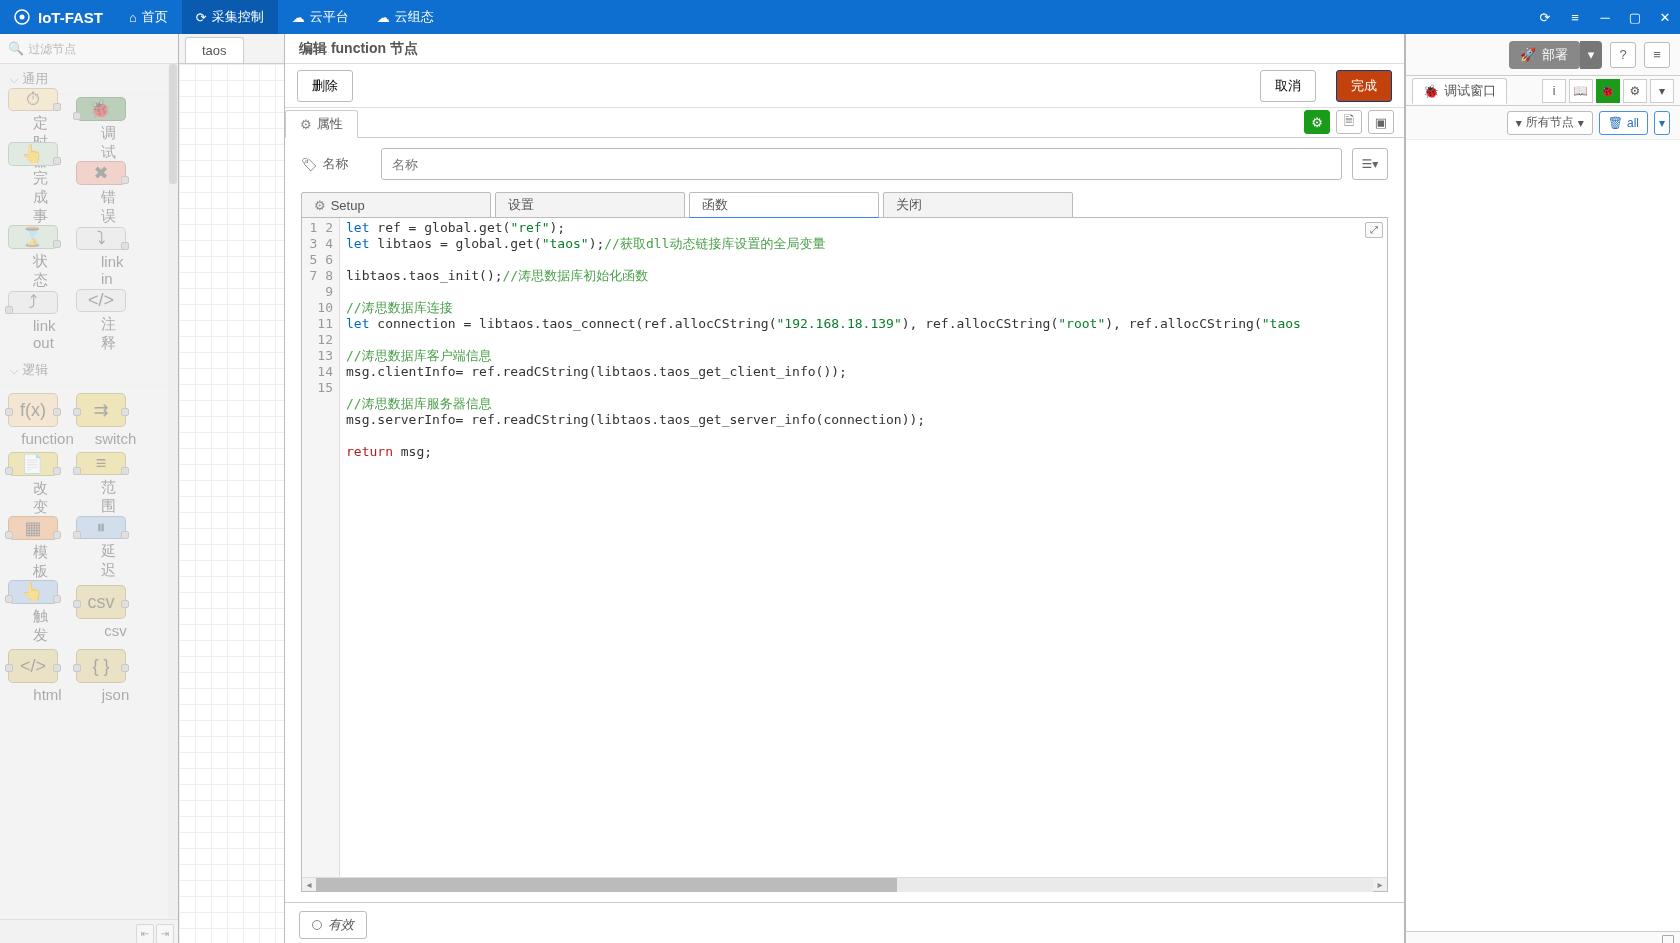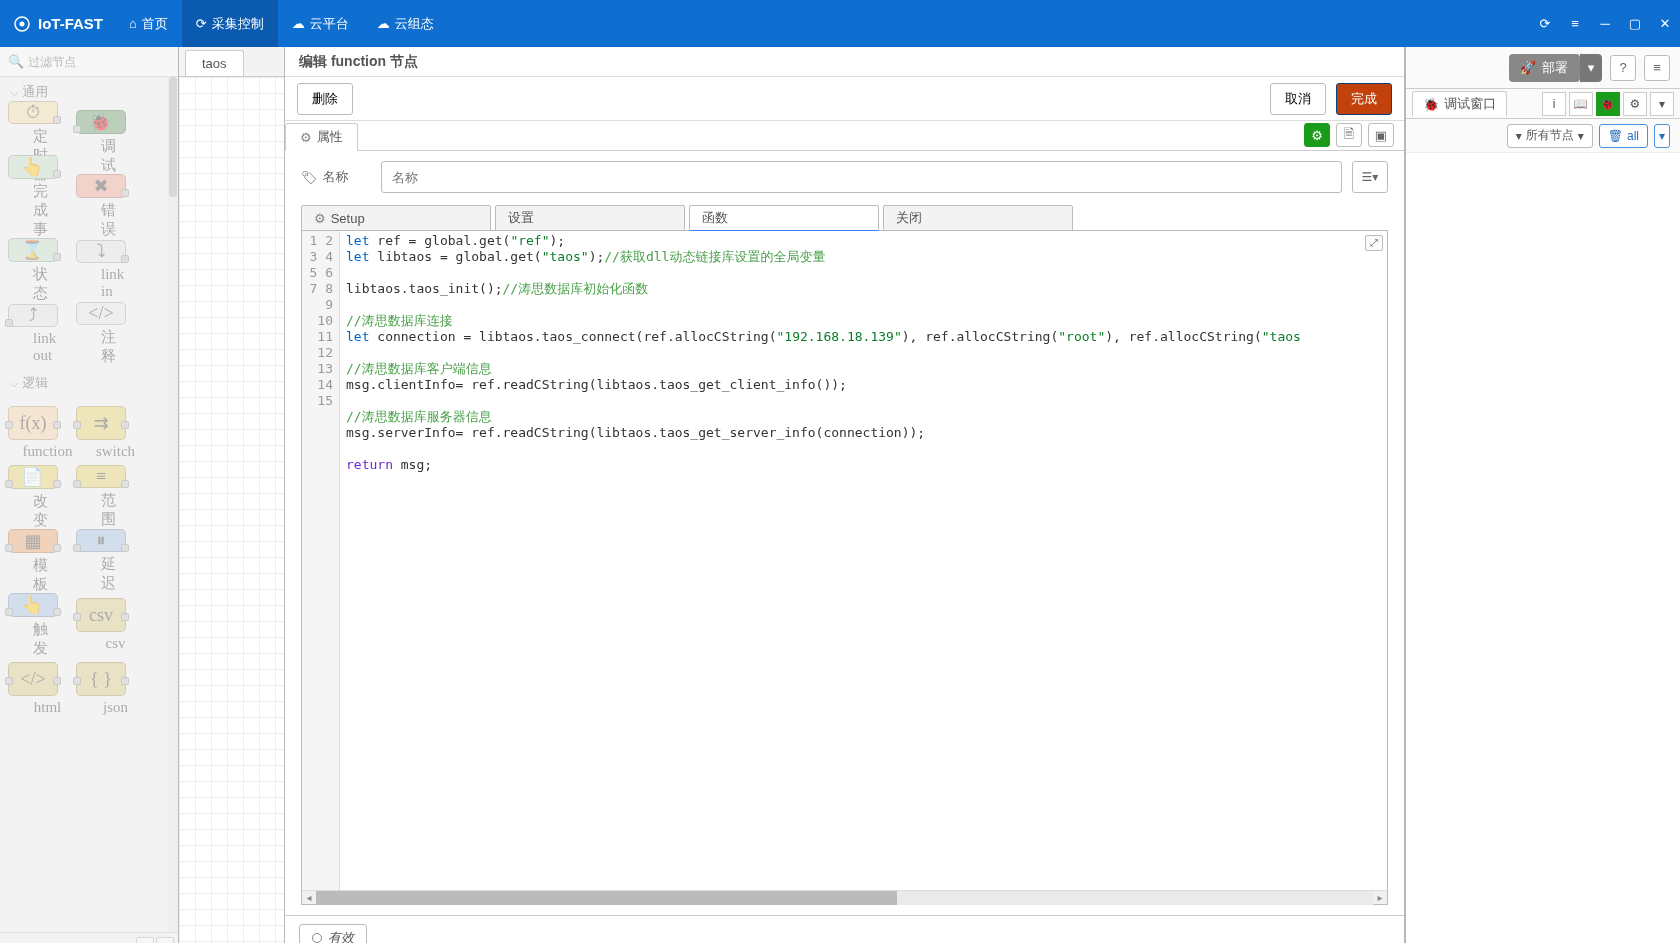--- a/index.html
+++ b/index.html
@@ -1,37 +1,37 @@
 <!DOCTYPE html>
 <html><head>
 <meta charset="utf-8">
 <style>
 * { box-sizing: border-box; margin: 0; padding: 0; }
 body { font-family: "Microsoft YaHei", Arial, sans-serif; font-size: 13px; color: #555; overflow: hidden; }
 
 
-.header { height: 47px; background: #0f6fd0; display: flex; align-items: center; color: #fff; }
+.header { height: 34px; background: #0f6fd0; display: flex; align-items: center; color: #fff; }
 .logo { display: flex; align-items: center; padding: 0 12px; font-weight: bold; font-size: 15px; }
 .logo svg { margin-right: 6px; }
 .nav { display: flex; height: 100%; }
 .nav-item { display: flex; align-items: center; padding: 0 14px; height: 100%; cursor: pointer; font-size: 13px; }
 .nav-item.active { background: #0a5bb0; }
 .nav-item svg, .nav-item .nav-icon { margin-right: 5px; }
 .header-right { margin-left: auto; display: flex; align-items: center; }
 .header-right .win-btn { width: 30px; height: 30px; display: flex; align-items: center; justify-content: center; cursor: pointer; }
 
 
 .main { display: flex; height: calc(100vh - 30px); position: relative; }
 
 
 .palette { width: 179px; border-right: 1px solid #b8b8b8; background: #f7f7f7; position: relative; display: flex; flex-direction: column; }
 .palette-search { height: 30px; border-bottom: 1px solid #ccc; display: flex; align-items: center; padding: 0 8px; background: #fff; }
 .palette-search input { border: none; outline: none; flex: 1; font-size: 12px; background: transparent; }
 .palette-search .search-icon { color: #999; margin-right: 4px; }
-.palette-body { flex: 1; overflow: hidden; position: relative; font-family: Liberation Serif, serif; }
+.palette-body { flex: 1; overflow: hidden; position: relative; }
 .palette-scrollbar { position: absolute; right: 0; top: 0; width: 10px; height: 100%; background: #eee; }
 .palette-scrollbar-thumb { width: 8px; margin: 0 1px; background: #bbb; border-radius: 3px; position: absolute; top: 0; height: 120px; }
 .palette-category { padding: 6px 10px; font-size: 13px; color: #666; cursor: pointer; border-bottom: 1px solid #eee; }
 .palette-category::before { content: "⌵"; display: inline-block; margin-right: 4px; color: #999; font-size: 11px; }
 .palette-nodes { display: flex; flex-wrap: wrap; padding: 6px 4px; gap: 8px 10px; }
 .pnode { width: 58px; height: 56px; border-radius: 6px; display: flex; flex-direction: column; align-items: center; justify-content: center; position: relative; cursor: grab; }
 .pnode-icon { width: 50px; height: 34px; border-radius: 5px; border: 1px solid rgba(0,0,0,0.25); display: flex; align-items: center; justify-content: center; font-size: 18px; position: relative; }
 .pnode-label { font-size: 15px; margin-top: 3px; color: #555; margin-left: 29px; }
 .pnode .port { position: absolute; width: 8px; height: 8px; background: #ccc; border: 1px solid #999; border-radius: 2px; }
 .pnode .port.l { left: -4px; top: 14px; }
@@ -43,21 +43,21 @@
 
 .dim-overlay { position: absolute; inset: 0; background: rgba(240,240,240,0.55); pointer-events: none; z-index: 5; }
 
 
 .canvas-area { flex: 1; min-width: 0; background: #fff; position: relative; display: flex; flex-direction: column; border-right: 1px solid #b8b8b8; }
 .tabs-bar { height: 30px; background: #f3f3f3; border-bottom: 1px solid #ccc; display: flex; align-items: flex-end; }
 .flow-tab { height: 26px; padding: 0 16px; background: #fff; border: 1px solid #ccc; border-bottom: none; border-top-left-radius: 3px; border-top-right-radius: 3px; margin-left: 6px; font-size: 13px; display: flex; align-items: center; }
 .canvas-grid { flex: 1; background-image: linear-gradient(#eee 1px, transparent 1px), linear-gradient(90deg, #eee 1px, transparent 1px); background-size: 16px 16px; background-color: #fff; }
 .editor-panel-inner { position: absolute; left: 105px; right: 0; top: 0; bottom: 0; background: #fff; border-left: 1px solid #bbb; display: flex; flex-direction: column; }
 .panel-title { height: 30px; padding: 0 14px; display: flex; align-items: center; font-size: 14px; font-weight: bold; border-bottom: 1px solid #ddd; }
-.panel-actions { height: 44px; display: flex; align-items: center; padding: 0 12px; gap: 10px; border-bottom: 1px solid #ddd; }
+.panel-actions { height: 44px; display: flex; align-items: center; padding: 0 12px; gap: 20px; border-bottom: 1px solid #ddd; }
 .btn { padding: 6px 14px; border: 1px solid #bbb; background: #fff; border-radius: 3px; cursor: pointer; font-size: 13px; }
 .btn-primary { background: #c2410c; color: #fff; border-color: #0b3f7a; }
 .panel-actions .spacer { flex: 1; }
 
 .prop-tabs { height: 30px; display: flex; align-items: flex-end; border-bottom: 1px solid #ccc; }
 .prop-tab { height: 28px; padding: 0 14px; display: flex; align-items: center; border: 1px solid transparent; background: #f7f7f7; cursor: pointer; font-size: 13px; }
 .prop-tab.active { background: #fff; border: 1px solid #ccc; border-bottom: 1px solid #fff; border-top-left-radius: 3px; border-top-right-radius: 3px; margin-bottom: -1px; }
 .prop-tab .gear { margin-right: 5px; color: #888; }
 .prop-tabs .right-icons { margin-left: auto; display: flex; gap: 6px; padding-right: 10px; padding-bottom: 3px; }
 .ic-btn { width: 26px; height: 24px; border: 1px solid #bbb; background: #fff; border-radius: 3px; display: flex; align-items: center; justify-content: center; cursor: pointer; color: #666; }
@@ -74,21 +74,21 @@
 .code-tab .gear { margin-right: 5px; color: #888; }
 
 .code-editor-wrap { flex: 1; margin: 0 16px 10px; border: 1px solid #bbb; background: #fff; min-height: 0; display: flex; flex-direction: column; position: relative; margin-top: -1px; }
 .code-expand { position: absolute; right: 4px; top: 4px; width: 18px; height: 16px; border: 1px solid #bbb; background: #fafafa; border-radius: 2px; font-size: 10px; cursor: pointer; display: flex; align-items: center; justify-content: center; z-index: 2; }
 .code-body { display: flex; flex: 1; min-height: 0; overflow: hidden; }
 .gutter { width: 38px; background: #f5f5f5; border-right: 1px solid #ddd; text-align: right; padding: 2px 6px; font-family: "Consolas", monospace; font-size: 13px; color: #999; line-height: 16px; flex-shrink: 0; }
 .code-lines { flex: 1; padding: 2px 6px; font-family: "Consolas", monospace; font-size: 13px; line-height: 16px; white-space: pre; overflow: hidden; color: #333; }
 .tok-kw { color: #0066cc; }
 .tok-str { color: #0b7d2a; }
 .tok-cmt { color: #4aa04a; }
-.tok-ret { color: #6d28d9; }
+.tok-ret { color: #b91c1c; }
 .code-hscroll { height: 14px; background: #f0f0f0; display: flex; align-items: center; border-top: 1px solid #ddd; }
 .code-hscroll-arrow { width: 14px; text-align: center; font-size: 10px; color: #888; cursor: pointer; }
 .code-hscroll-track { flex: 1; background: #eaeaea; height: 14px; position: relative; }
 .code-hscroll-thumb { position: absolute; left: 0; width: 55%; height: 14px; background: #bbb; }
 
 .panel-footer { border-top: 1px solid #ccc; padding: 8px 14px; }
 .enable-btn { height: 28px; padding: 0 12px; border: 1px solid #bbb; border-radius: 3px; background: #fff; display: inline-flex; align-items: center; gap: 6px; cursor: pointer; font-size: 13px; color: #555; font-style: italic; }
 .enable-btn .circle { width: 10px; height: 10px; border: 1px solid #888; border-radius: 50%; }
 
 

